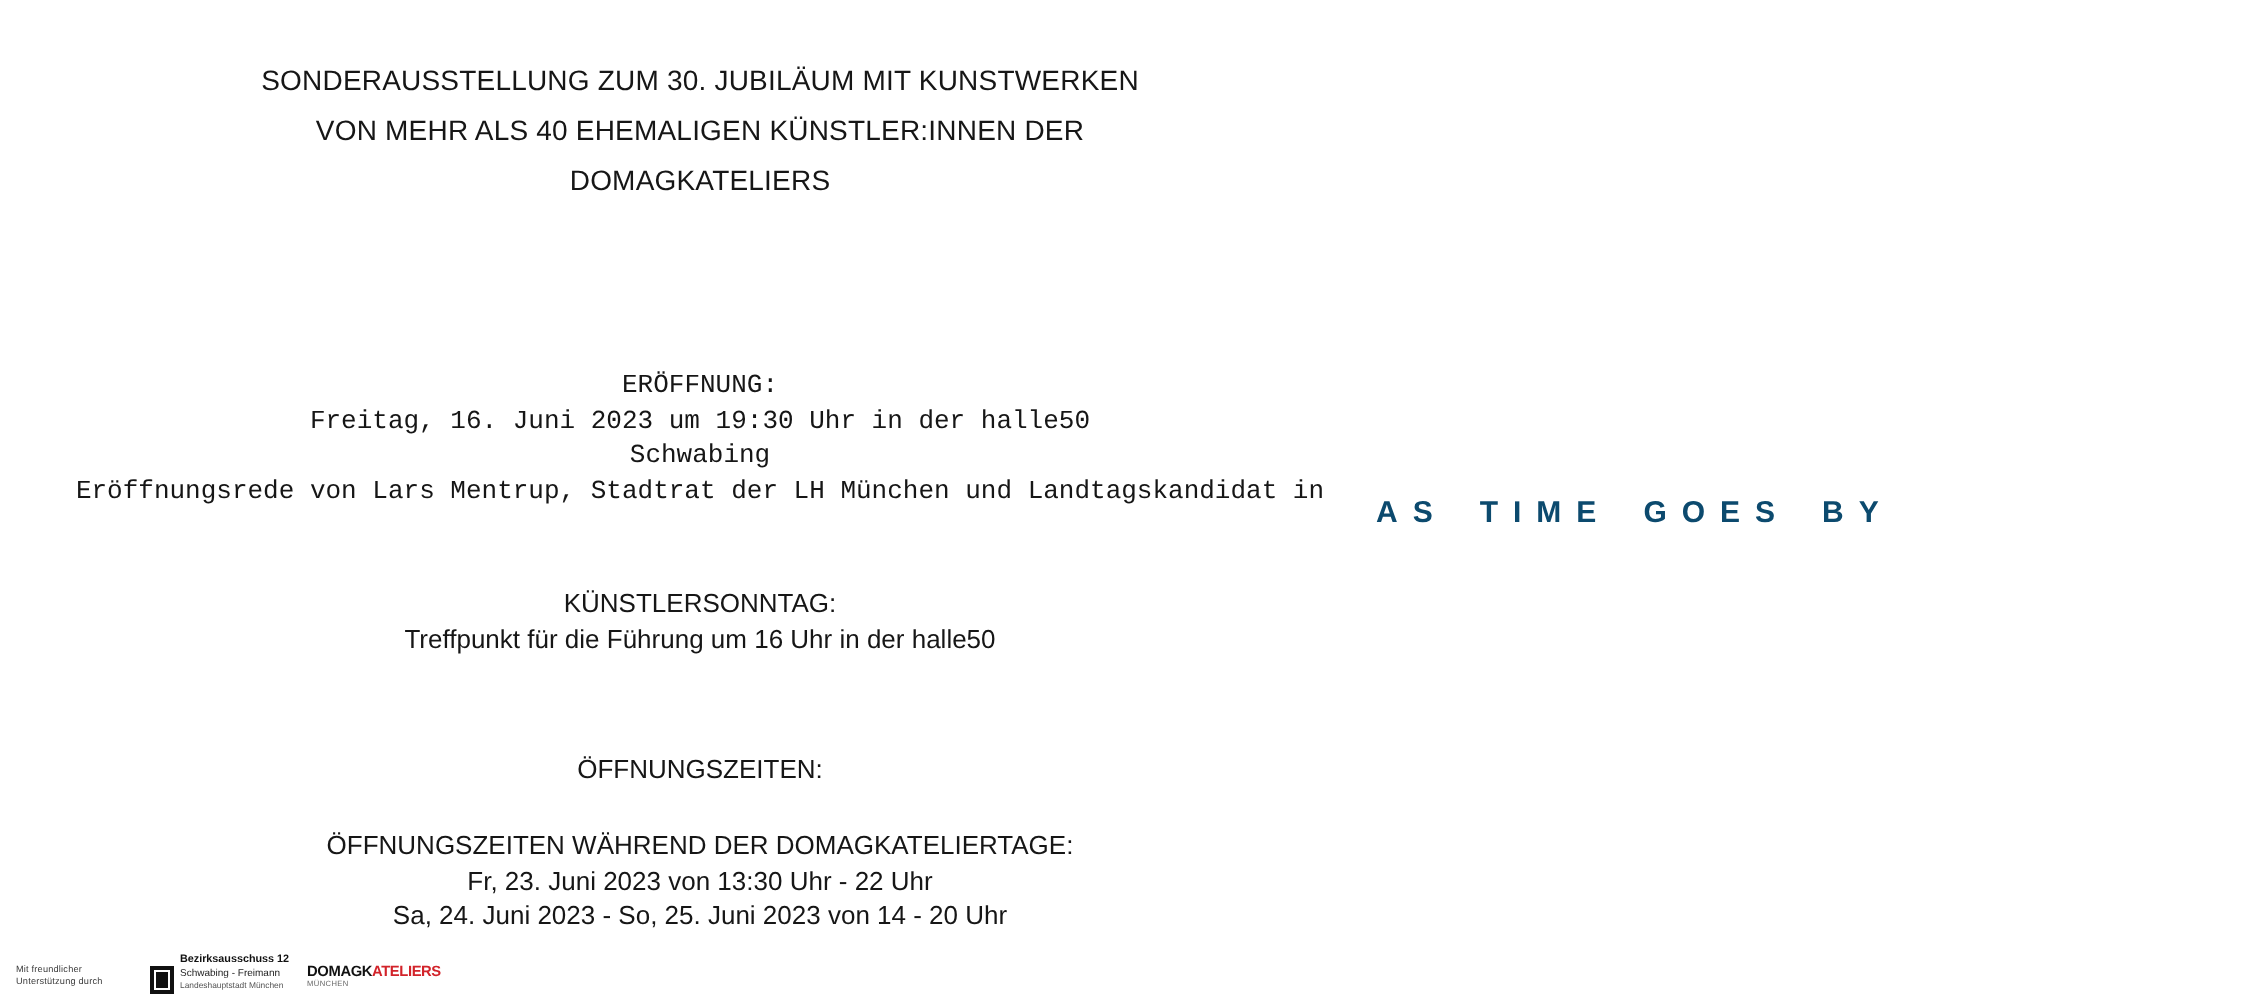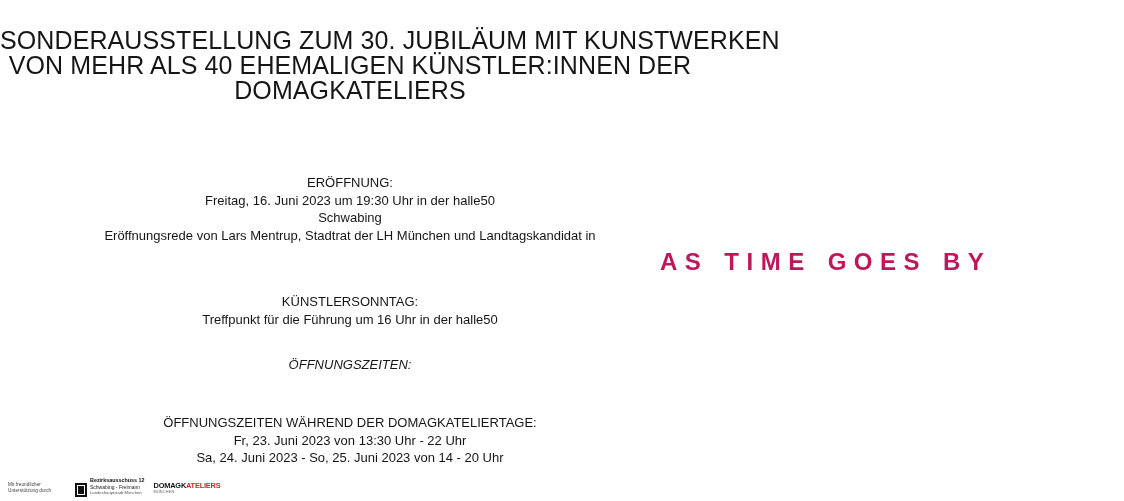--- a/index.html
+++ b/index.html
@@ -30,21 +30,21 @@
     width: 700px;
     height: 501px;
   }
 
   .headline {
     position: absolute;
     left: 0;
     top: 28px;
     width: 700px;
     text-align: center;
-    font-size: 25px;
+    font-size: 14px;
     line-height: 25px;
     letter-spacing: 0.1px;
     color: #161616;
   }
   .headline-line {
     display: block;
     white-space: nowrap;
   }
 
   .venue {
@@ -67,35 +67,35 @@
     line-height: 17.5px;
     color: #161616;
   }
   .block .ttl {
     display: block;
   }
   .block .ln {
     display: block;
   }
 
-  #block-opening { top: 174px; }
+  #block-opening { top: 184px; font-family: Liberation Mono, monospace; }
   #block-artistsunday { top: 293px; }
-  #block-hours { top: 356px; font-style: italic; }
+  #block-hours { top: 376px; }
   #block-hours-domagk { top: 414px; }
 
   
   .as-time-goes-by {
     position: absolute;
-    left: 660px;
+    left: 688px;
     top: 248px;
     width: 420px;
-    font-size: 24px;
+    font-size: 15px;
     font-weight: bold;
     letter-spacing: 7.5px;
-    color: #be185d;
+    color: #0c4a6e;
     white-space: nowrap;
   }
   .as-time-goes-by .word {
     margin-right: 16px;
   }
   .as-time-goes-by .word:last-child {
     margin-right: 0;
   }
 
   

